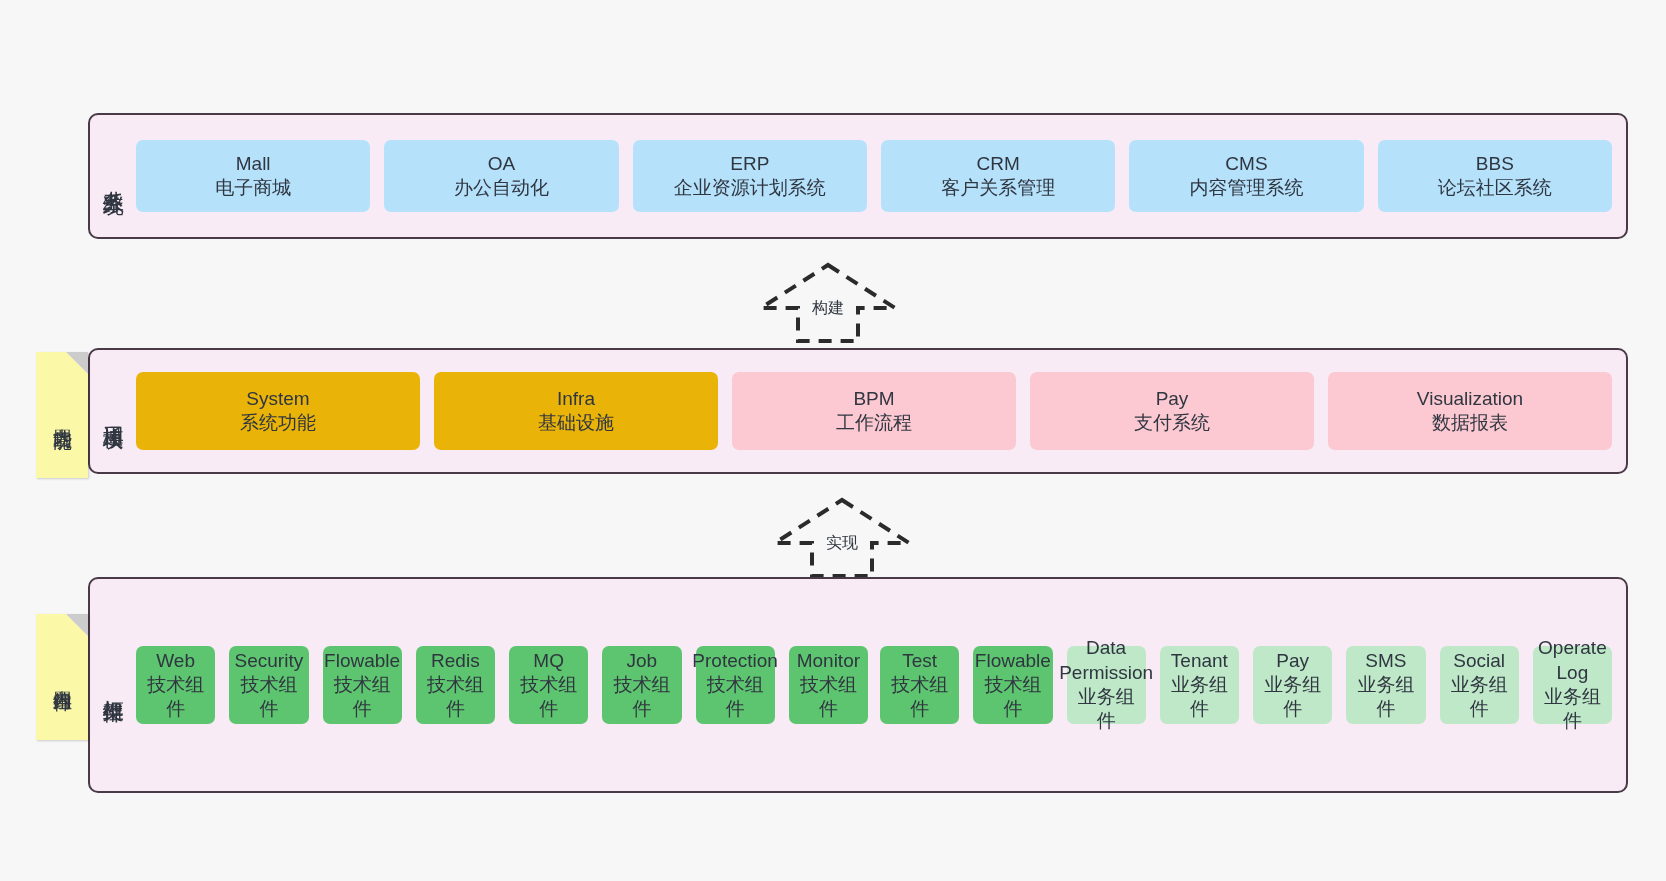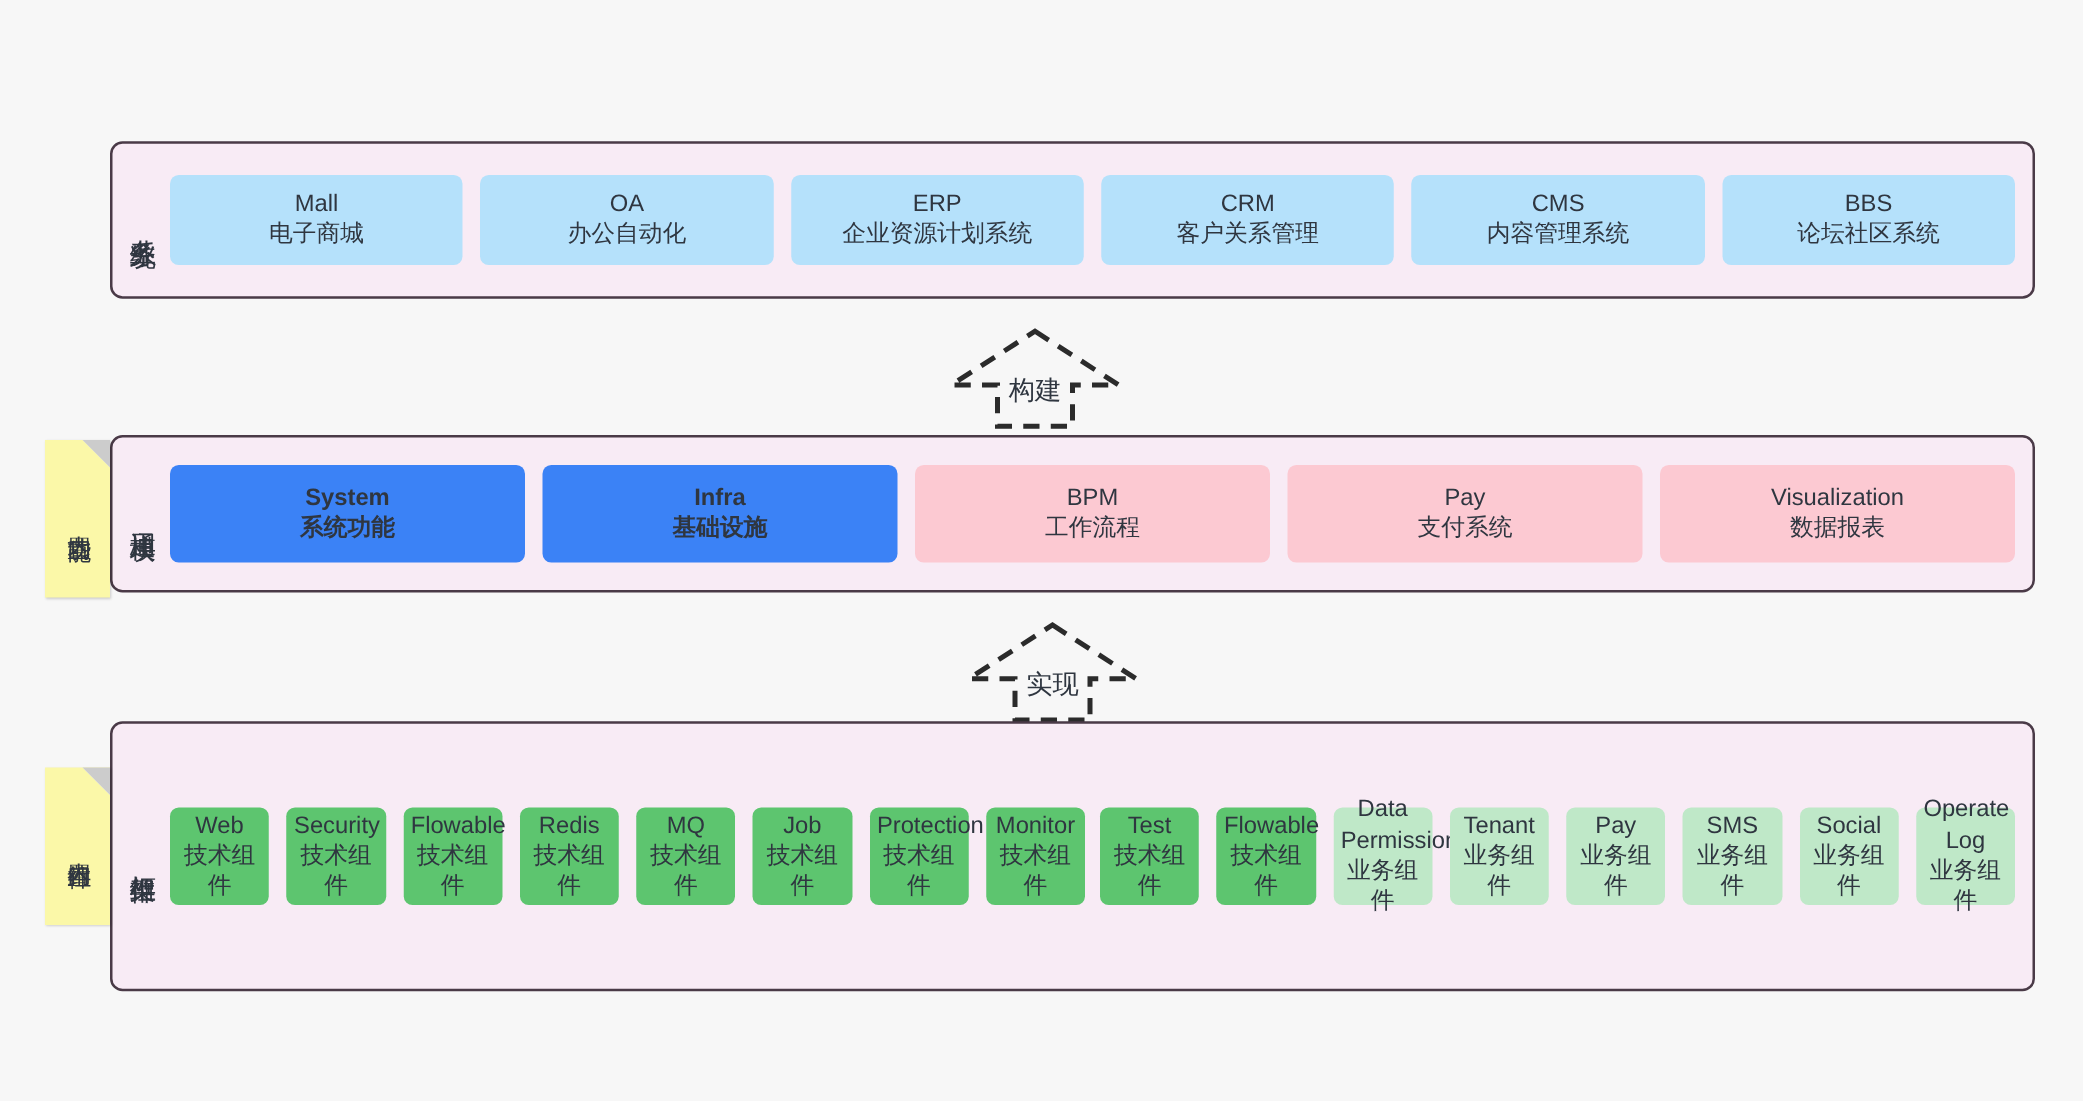--- a/index.html
+++ b/index.html
@@ -56,34 +56,35 @@
     display:flex;
     width:100%;
   }
 
   
   .card{
     flex:1 1 0;
     border-radius:7px;
     display:flex;
     flex-direction:column;
+    align-items:center;
     justify-content:center;
     text-align:center;
     box-sizing:border-box;
     font-size:19px;
     line-height:1.28;
     color:#2f3640;
     padding:4px 6px;
     min-width:0;
   }
   .card .en{display:block;}
   .card .cn{display:block;}
 
   .c-blue{background:#b5e1fb;}
-  .c-red{background:#3b82f6;font-weight:bold;}
+  .c-red{background:#eab308;}
   .c-pink{background:#fcc9d2;}
   .c-green{background:#5dc56f;}
   .c-lgreen{background:#bfe8c8;}
 
   
   .note{
     position:absolute;
     background:#fbf8a8;
     box-sizing:border-box;
     display:flex;
@@ -114,21 +115,21 @@
     clip-path:polygon(100% 0,100% 100%,0 0);
   }
 
   
   .arrow-wrap{position:absolute;}
   .arrow-wrap svg{display:block;overflow:visible;}
   .arrow-label{
     position:absolute;
     left:50%;
     transform:translateX(-50%);
-    font-size:21px;
+    font-size:16px;
     color:#2f3640;
     background:transparent;
     white-space:nowrap;
   }
 </style>
 </head>
 <body>
 
 <div class="canvas">
 

